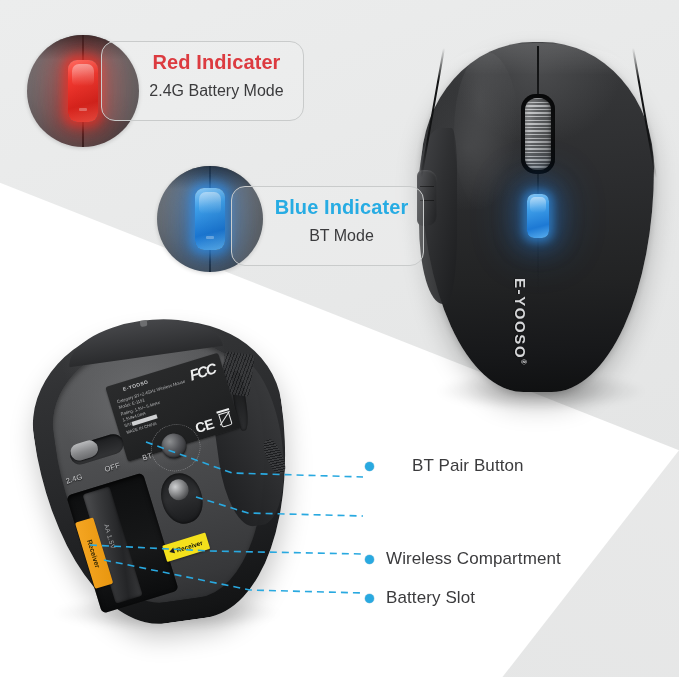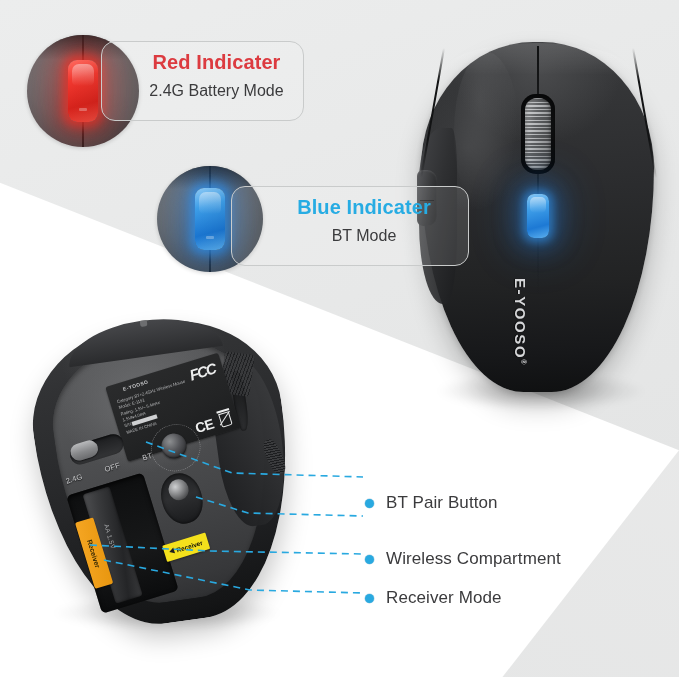--- a/index.html
+++ b/index.html
@@ -59,21 +59,21 @@
     position:absolute;left:0;right:0;
     text-align:center;
     font-size:16px;color:#3b3b3d;
     white-space:nowrap;
   }
 
   #callout-red{left:101px;top:41px;width:203px;height:80px;}
   #callout-red .c-title{top:9px;color:#dc3b40;padding-left:28px;}
   #callout-red .c-sub{top:40px;color:#3b3b3d;padding-left:28px;}
 
-  #callout-blue{left:231px;top:186px;width:238px;height:80px;}
+  #callout-blue{left:231px;top:186px;width:193px;height:80px;}
   #callout-blue .c-title{top:9px;color:#27ace3;padding-left:28px;}
   #callout-blue .c-sub{top:40px;color:#3b3b3d;padding-left:28px;}
 
   
   .zoomcircle{
     position:absolute;
     border-radius:50%;
     overflow:hidden;
     background:radial-gradient(circle at 38% 30%, #6f7072 0%, #5e5f61 45%, #4b4c4e 78%, #414244 100%);
     box-shadow:0 1px 4px rgba(0,0,0,0.18);
@@ -458,21 +458,21 @@
     width:9px;height:9px;border-radius:50%;
     background:#29a9e0;
     flex:none;
     box-shadow:0 0 0 .5px rgba(20,130,180,.35);
   }
   .feature .ftext{
     margin-left:12px;
     font-size:17px;color:#3b3b3d;
     letter-spacing:.1px;
   }
-  #feature-0{left:365px;top:493px;}
+  #feature-0{left:365px;top:456px;gap:26px;}
   #feature-1{left:365px;top:511px;}
   #feature-2{left:365px;top:549px;}
   #feature-3{left:365px;top:588px;}
 </style>
 </head>
 <body>
 
 <div id="stage">
 
   <div class="bg-base"></div>
@@ -602,16 +602,16 @@
   <div class="feature" id="feature-0">
     <span class="dot"></span>
     <span class="ftext">BT Pair Button</span>
   </div>
   <div class="feature" id="feature-2">
     <span class="dot"></span>
     <span class="ftext">Wireless Compartment</span>
   </div>
   <div class="feature" id="feature-3">
     <span class="dot"></span>
-    <span class="ftext">Receiver Mode</span>
+    <span class="ftext">Battery Slot</span>
   </div>
 
 </div>
 
 </body></html>

